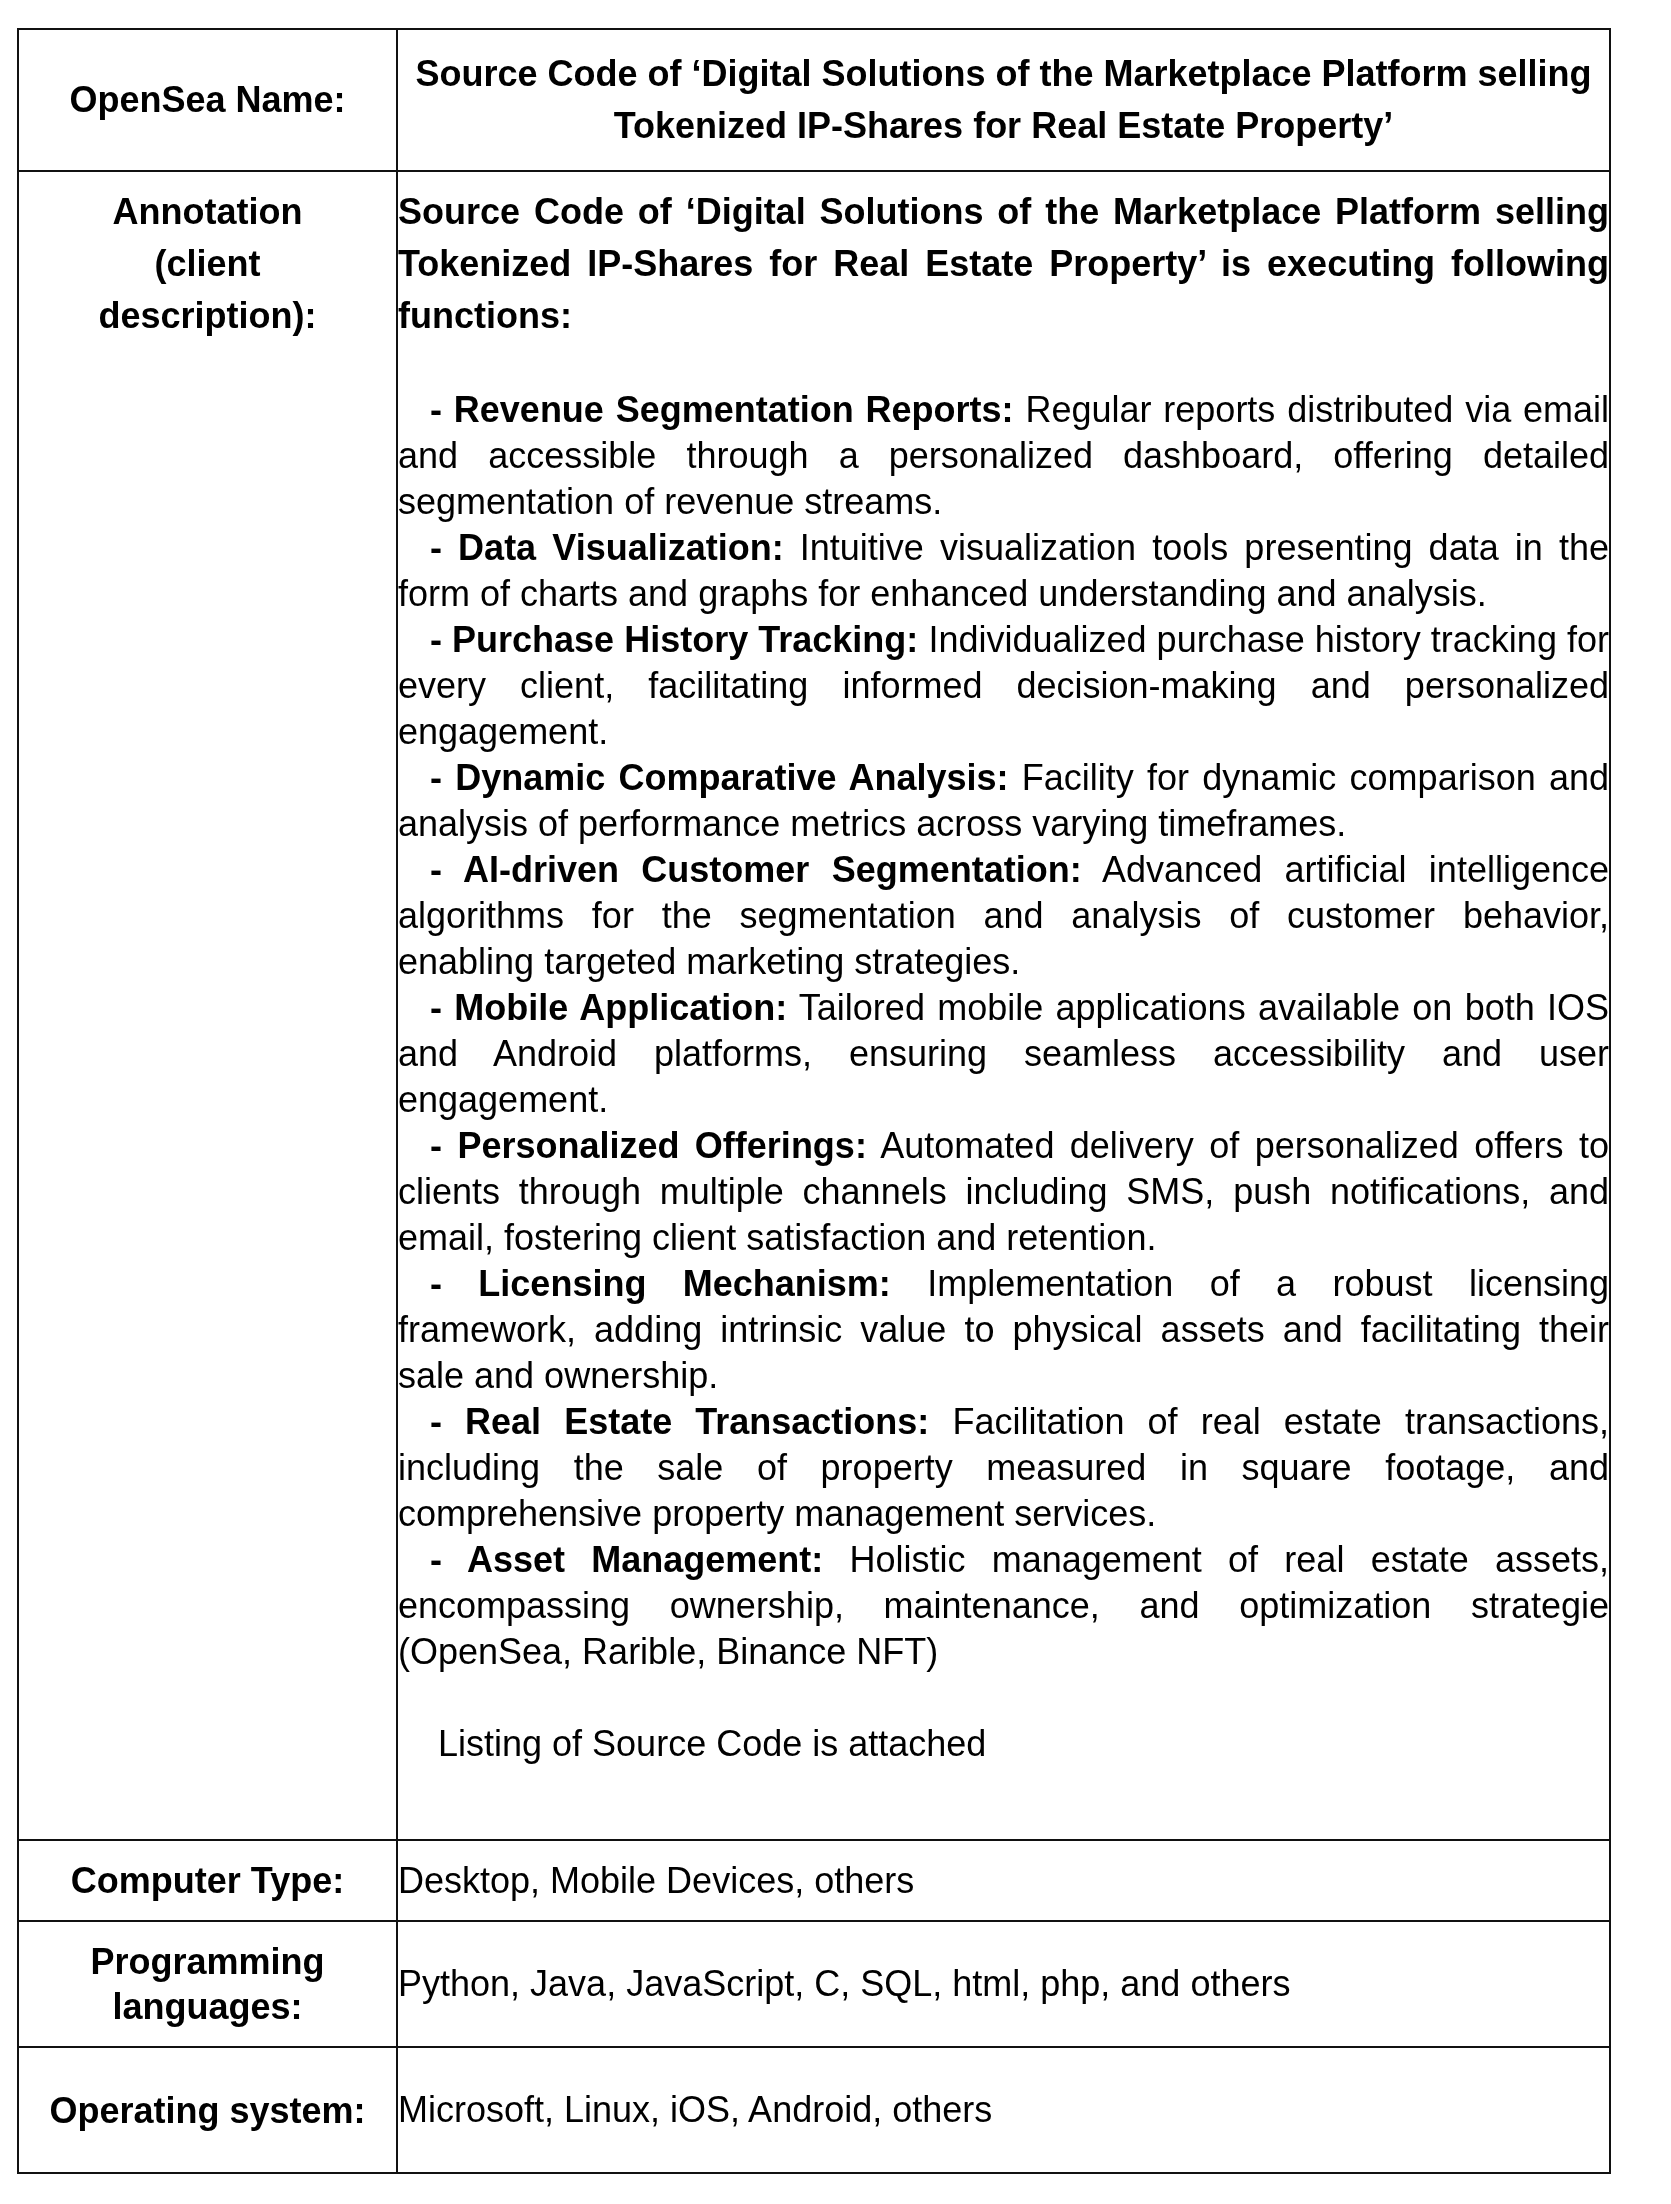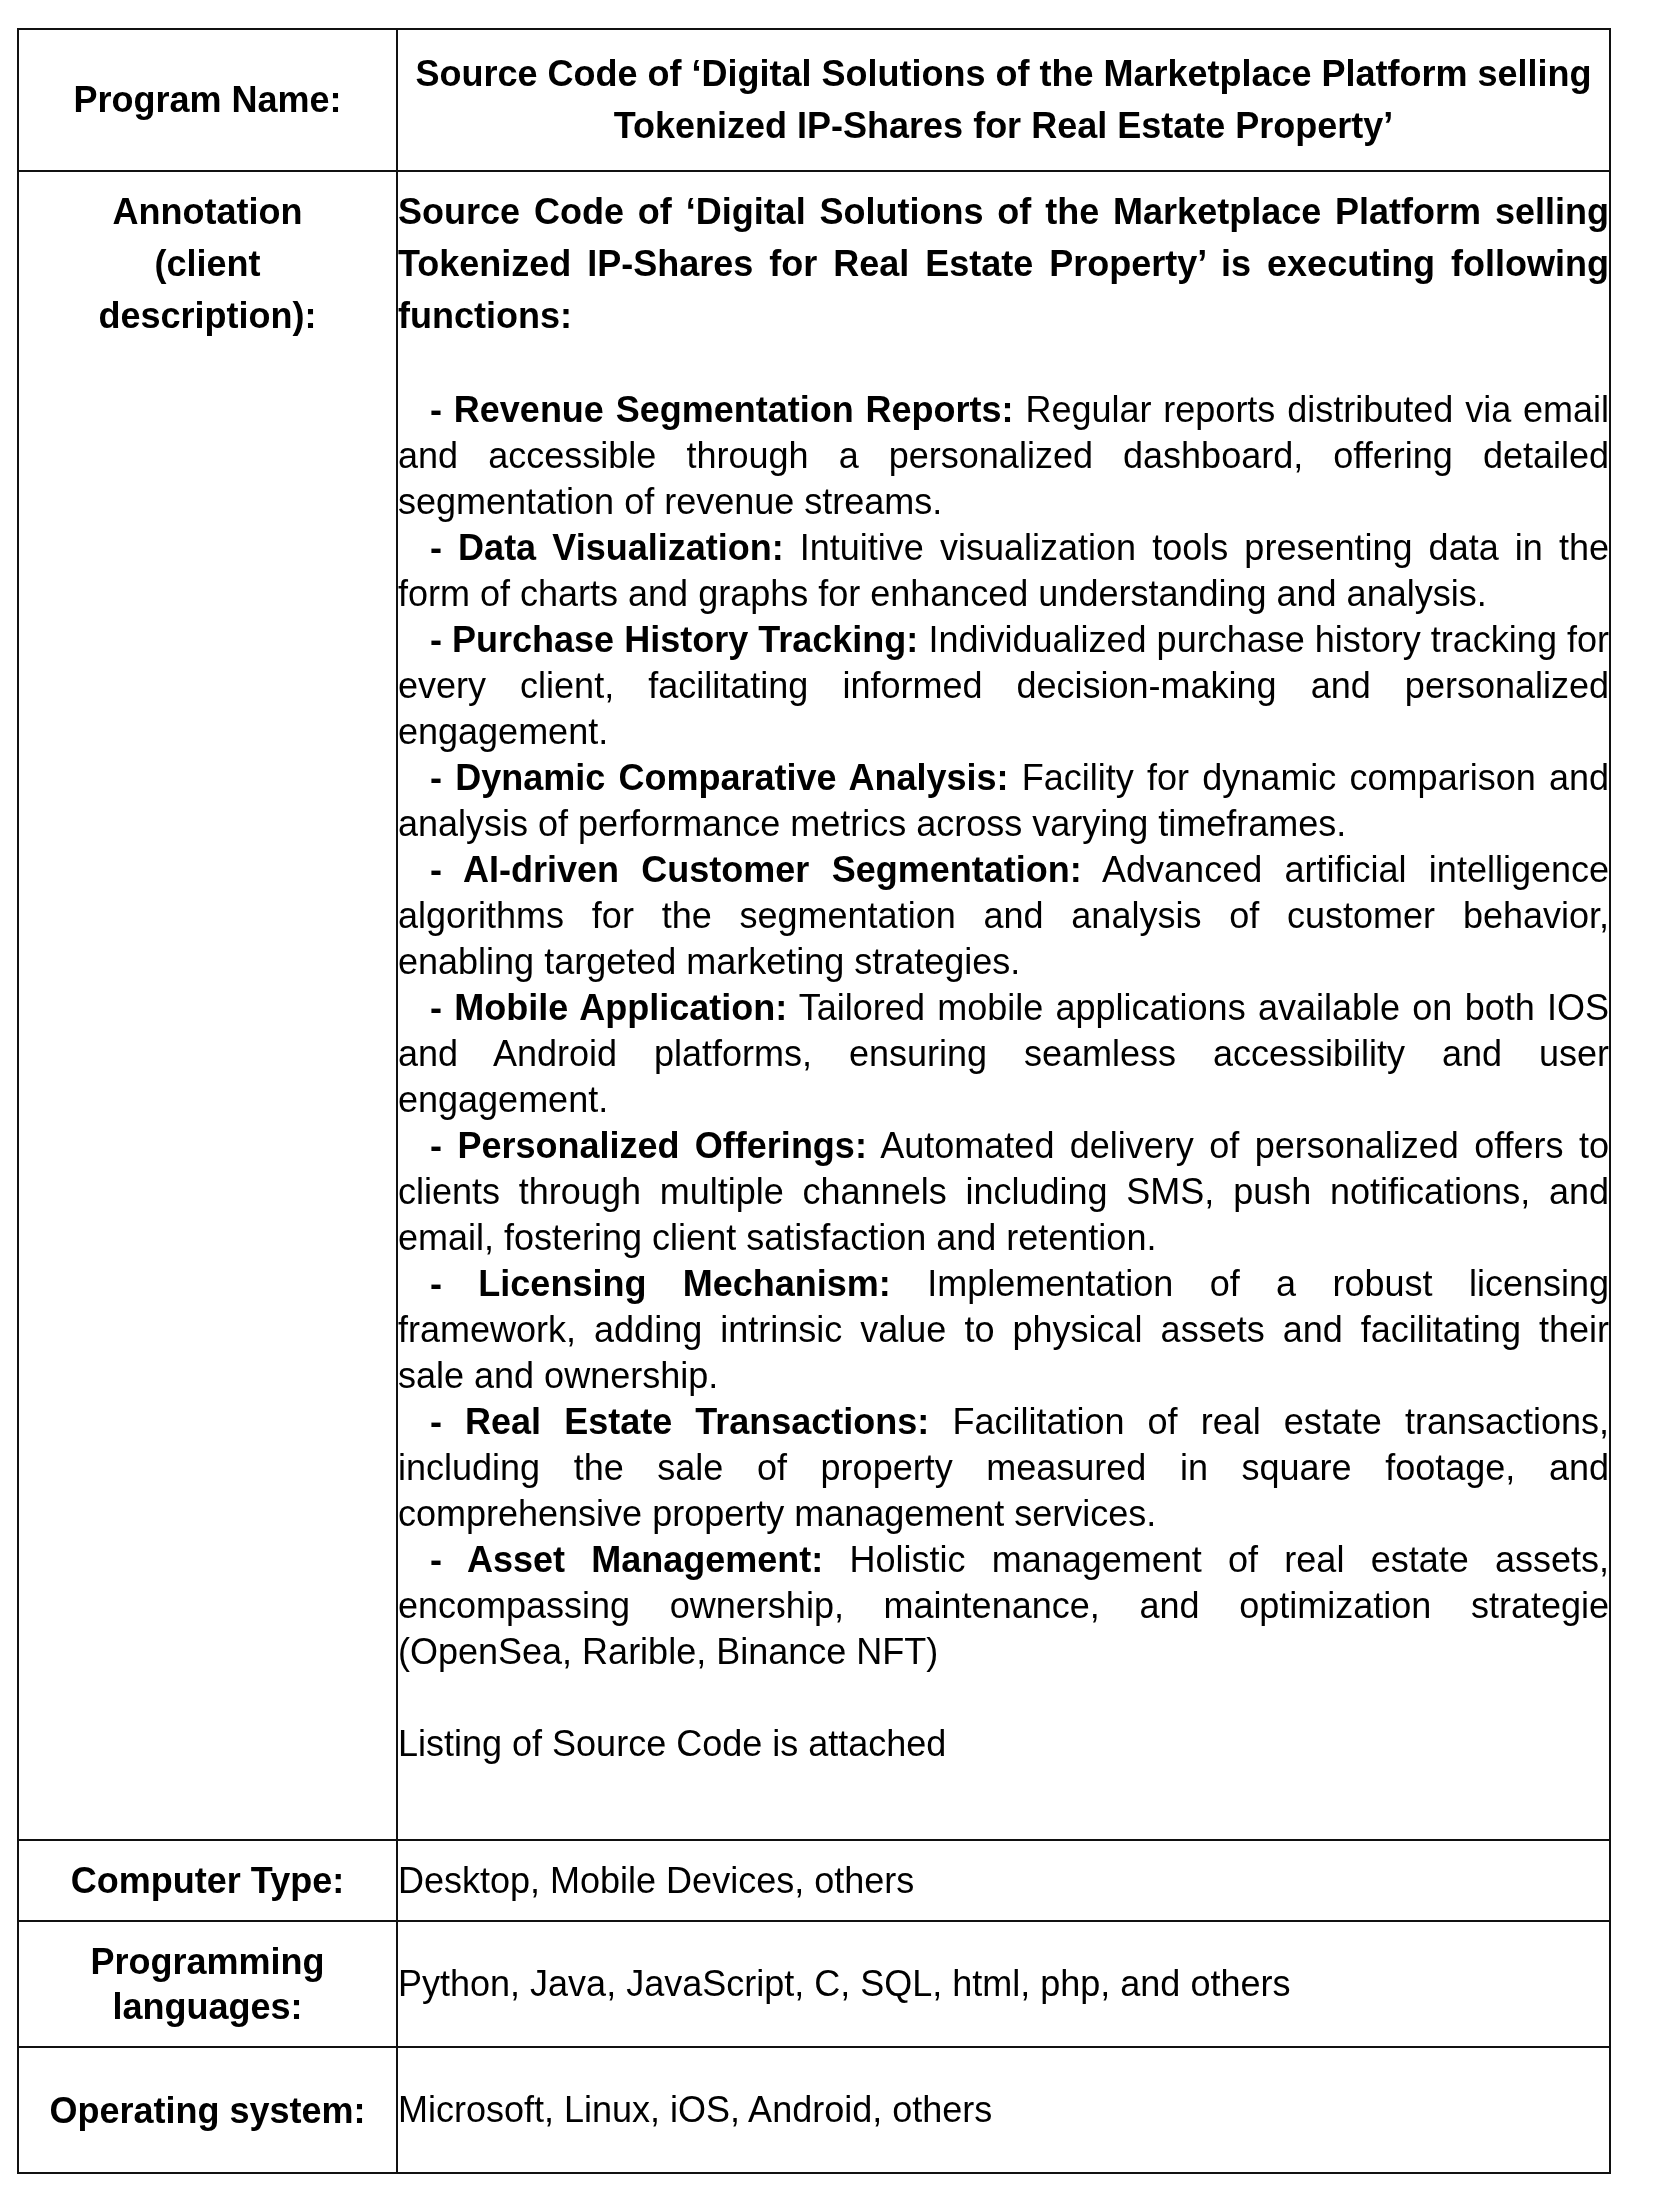--- a/index.html
+++ b/index.html
@@ -27,33 +27,33 @@
     line-height: 46px;
   }
   tr.r-name td { height: 140px; }
   tr.r-name td.value { text-align: center; font-weight: bold; line-height: 52px; }
   tr.r-annot td { height: 1653px; vertical-align: top; }
   tr.r-annot td.label { padding-top: 14.4px; }
   tr.r-annot td.value { padding-top: 14.4px; text-align: justify; }
   .intro { font-weight: bold; line-height: 52px; margin-bottom: 45px; }
   .feat { margin: 0; }
   .feat b { font-weight: bold; padding-left: 32px; }
-  .listing { margin-top: 46px; }
+  .listing { margin-top: 46px; padding-left: 40px; }
   tr.r-ctype td { height: 79px; margin-left: 44px; }
   tr.r-lang td { height: 124px; }
   tr.r-os td { height: 124px; }
   tr.r-lang td.label, tr.r-os td.label { line-height: 45px; margin-top: 44px; }
 </style>
 </head>
 <body>
 
 <table class="doc">
   <tbody>
       <tr class="r-name">
-    <td class="label">Program Name:</td>
+    <td class="label">OpenSea Name:</td>
     <td class="value">Source Code of ‘Digital Solutions of the Marketplace Platform selling Tokenized IP-Shares for Real Estate Property’</td>
   </tr>
   <tr class="r-annot">
     <td class="label">
       <div>Annotation</div>
       <div>(client</div>
       <div>description):</div>
     </td>
     <td class="value">
       <div class="intro">Source Code of ‘Digital Solutions of the Marketplace Platform selling Tokenized IP-Shares for Real Estate Property’ is executing following functions:</div>

